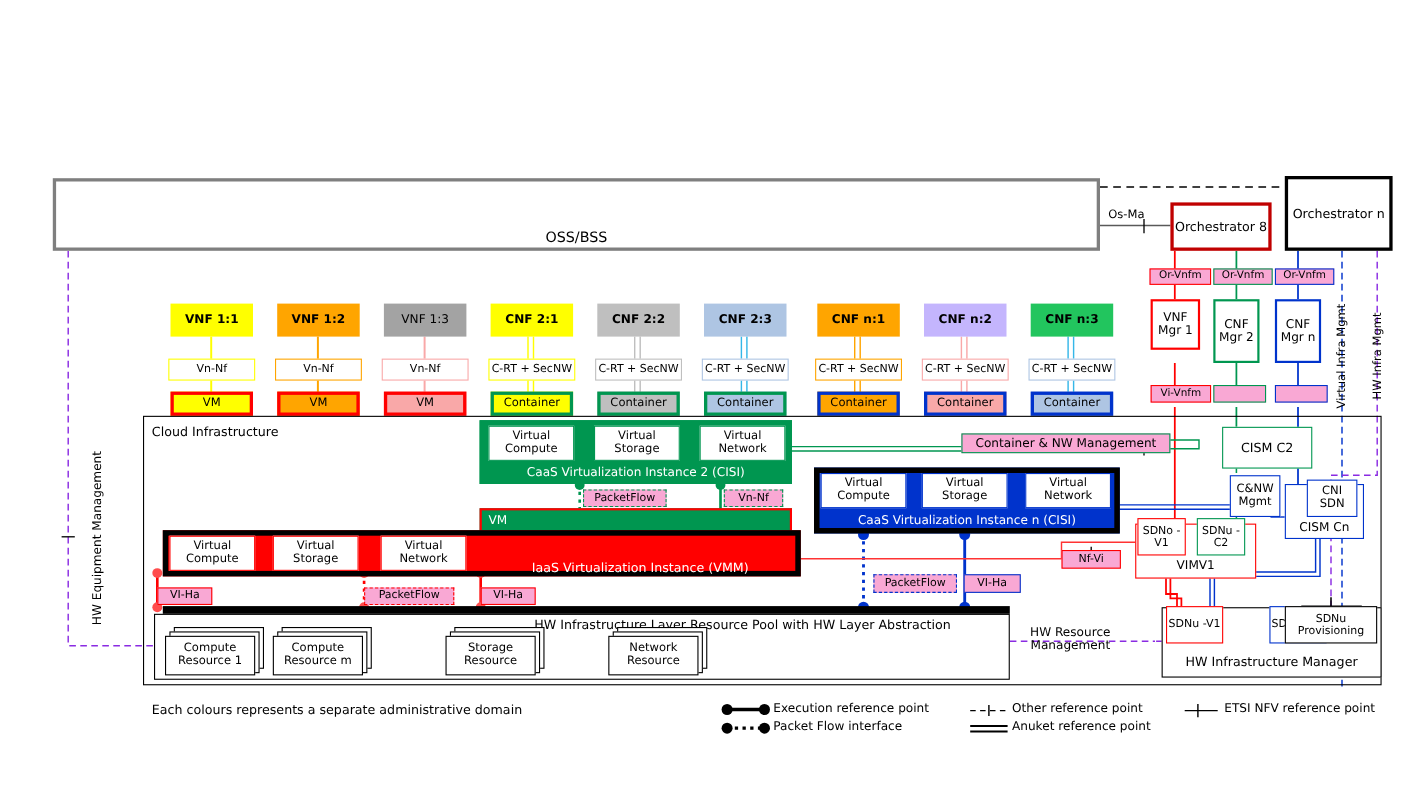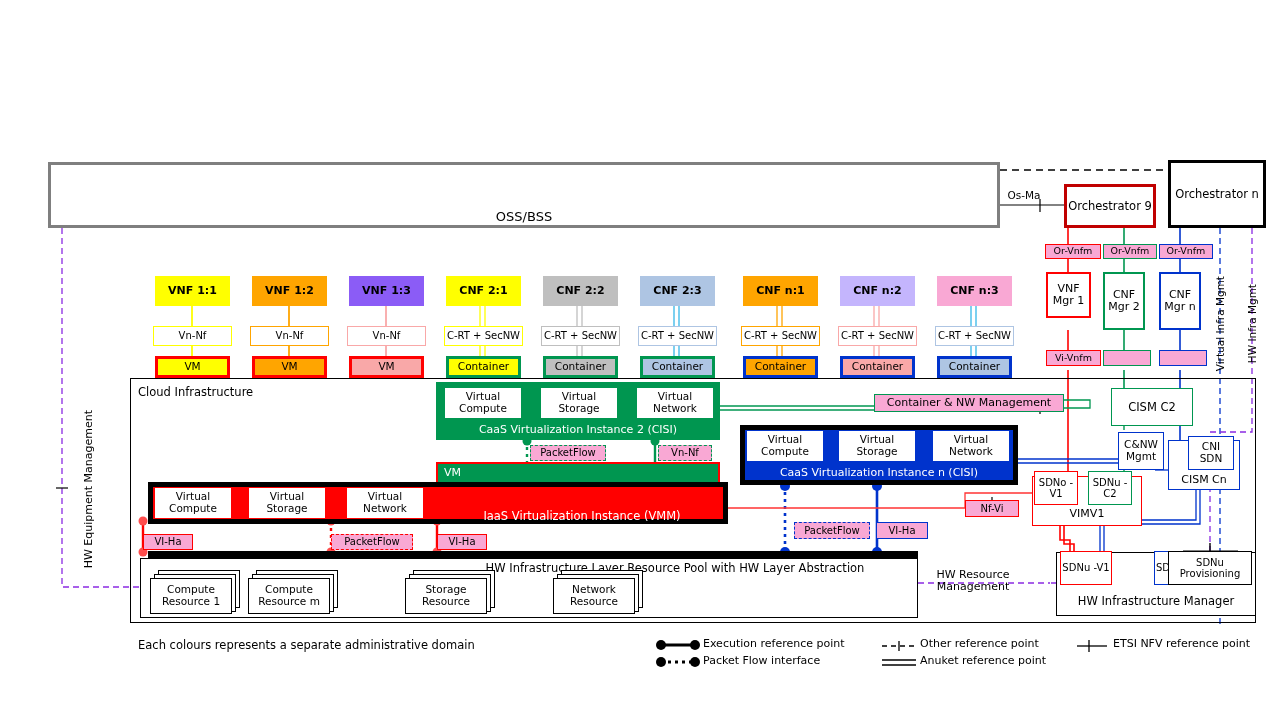--- a/index.html
+++ b/index.html
@@ -132,21 +132,21 @@
 
 <div class="ab ctr bx" style="left:48px;top:162px;width:952px;height:66px;border:3px solid #7f7f7f;font-size:13px;align-items:flex-end;">
   <span>OSS/BSS</span>
 </div>
 
 <div class="ab ctr" style="left:1005px;top:188px;width:38px;height:16px;font-size:10.5px;">
   <span>Os-Ma</span>
 </div>
 
 <div class="ab ctr bx" style="left:1064px;top:184px;width:92px;height:44px;border:3px solid #c00000;font-size:11.5px;">
-  <span>Orchestrator 9</span>
+  <span>Orchestrator 8</span>
 </div>
 <div class="ab ctr bx" style="left:1168px;top:160px;width:98px;height:68px;border:3px solid #000;font-size:11.5px;">
   <span>Orchestrator n</span>
 </div>
 
 <div class="ab ctr lbl" style="left:1045px;top:244px;width:56px;height:15px;border-color:#ff0000;font-size:9.5px;">
   <span>Or-Vnfm</span>
 </div>
 <div class="ab ctr lbl" style="left:1103px;top:244px;width:54px;height:15px;border-color:#009650;font-size:9.5px;">
   <span>Or-Vnfm</span>
@@ -195,21 +195,21 @@
     <div class="ab ctr" style="left:252px;top:276px;width:75px;height:30px;background:#ffa500;font-size:11px;font-weight:bold;">
          <span>VNF 1:2</span>
        </div>
        <div class="ab ctr bx" style="left:250px;top:326px;width:79px;height:20px;border:1.2px solid #ffa500;font-size:10px;">
          <span>Vn-Nf</span>
        </div>
        <div class="ab ctr" style="left:252px;top:356px;width:75px;height:22px;background:#ffa500;
                    border:3px solid #ff0000;font-size:10.5px;">
          <span>VM</span>
        </div>
-    <div class="ab ctr" style="left:349px;top:276px;width:75px;height:30px;background:#8b5cf6;font-size:11px;font-weight:bold;">
+    <div class="ab ctr" style="left:349px;top:276px;width:75px;height:30px;background:#a3a3a3;font-size:11px;font-weight:normal;">
          <span>VNF 1:3</span>
        </div>
        <div class="ab ctr bx" style="left:347px;top:326px;width:79px;height:20px;border:1.2px solid #f9a8a8;font-size:10px;">
          <span>Vn-Nf</span>
        </div>
        <div class="ab ctr" style="left:349px;top:356px;width:75px;height:22px;background:#f9a8a8;
                    border:3px solid #ff0000;font-size:10.5px;">
          <span>VM</span>
        </div>
     <div class="ab ctr" style="left:446px;top:276px;width:75px;height:30px;background:#ffff00;font-size:11px;font-weight:bold;">
@@ -255,21 +255,21 @@
     <div class="ab ctr" style="left:840px;top:276px;width:75px;height:30px;background:#c4b5fd;font-size:11px;font-weight:bold;">
          <span>CNF n:2</span>
        </div>
        <div class="ab ctr bx" style="left:838px;top:326px;width:79px;height:20px;border:1.2px solid #f9a8a8;font-size:10px;">
          <span>C-RT + SecNW</span>
        </div>
        <div class="ab ctr" style="left:840px;top:356px;width:75px;height:22px;background:#f9a8a8;
                    border:3px solid #0033cc;font-size:10.5px;">
          <span>Container</span>
        </div>
-    <div class="ab ctr" style="left:937px;top:276px;width:75px;height:30px;background:#f9a8d4;font-size:11px;font-weight:bold;">
+    <div class="ab ctr" style="left:937px;top:276px;width:75px;height:30px;background:#22c55e;font-size:11px;font-weight:bold;">
          <span>CNF n:3</span>
        </div>
        <div class="ab ctr bx" style="left:935px;top:326px;width:79px;height:20px;border:1.2px solid #aec5e3;font-size:10px;">
          <span>C-RT + SecNW</span>
        </div>
        <div class="ab ctr" style="left:937px;top:356px;width:75px;height:22px;background:#aec5e3;
                    border:3px solid #0033cc;font-size:10.5px;">
          <span>Container</span>
        </div>
   </div>

